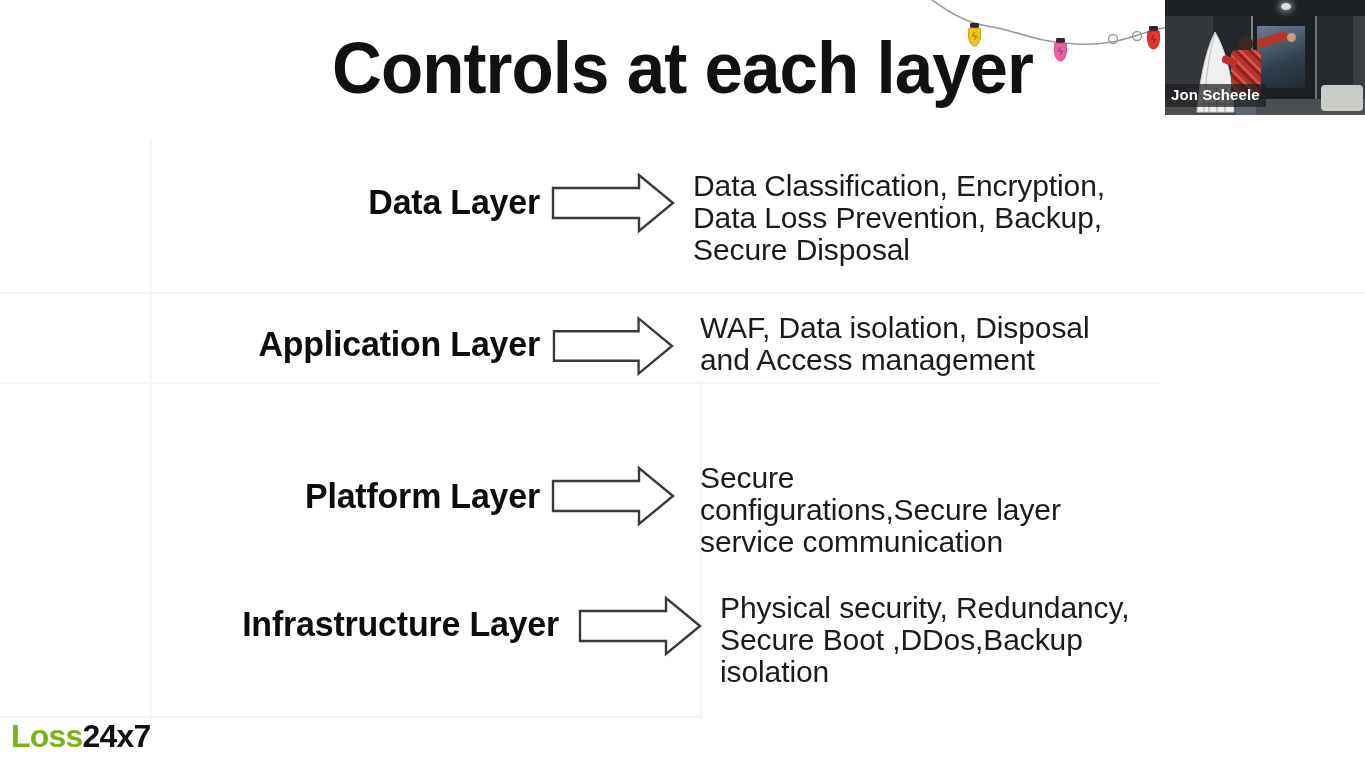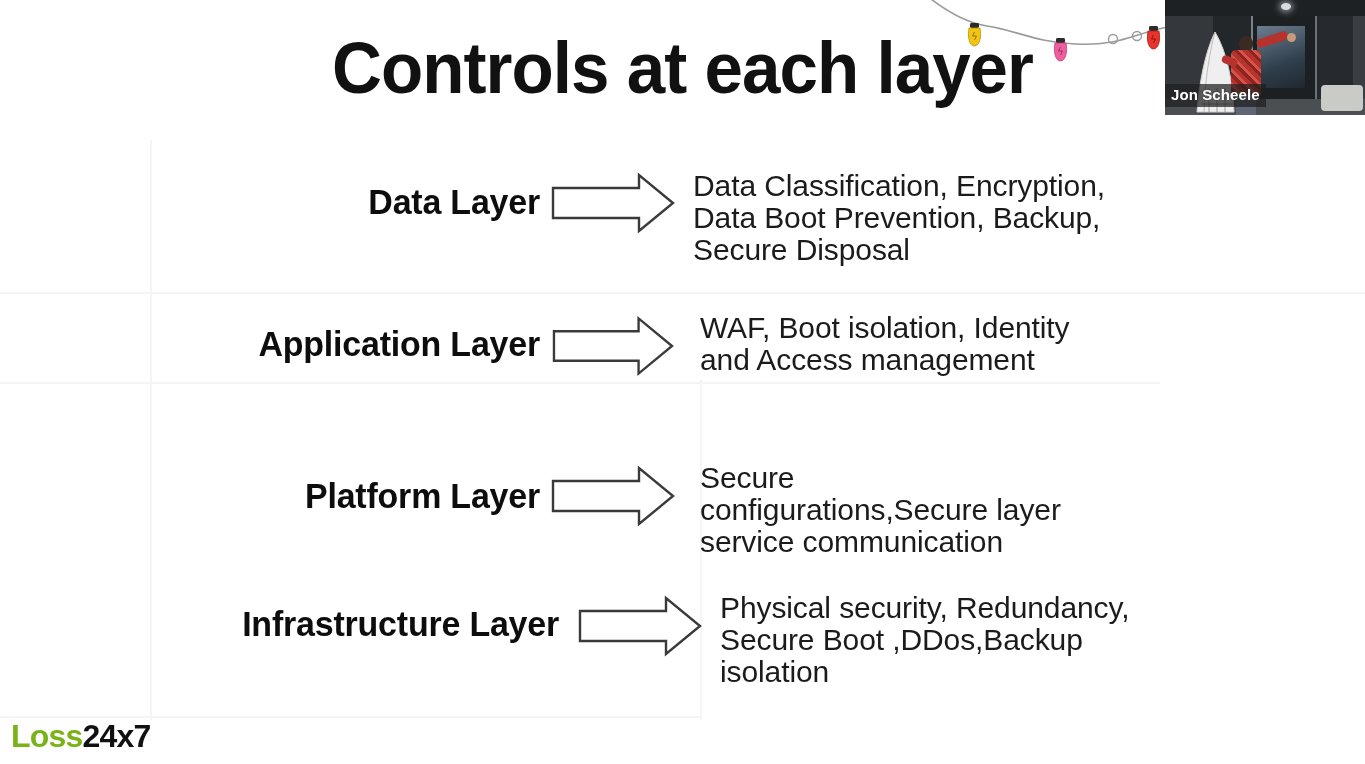--- a/index.html
+++ b/index.html
@@ -266,31 +266,31 @@
 
   <div id="slide-title">Controls at each layer</div>
 
   <div class="layer-row" id="row-0">
     <div class="layer-label">Data Layer</div>
     <div class="arrow-cell">
       <svg class="block-arrow" width="124" height="62" viewBox="0 0 124 62">
         <path d="M2,16 H88 V3 L122,31 L88,59 V46 H2 Z" fill="#ffffff" stroke="#3a3a3a" stroke-width="2.4" stroke-linejoin="miter"></path>
       </svg>
     </div>
-    <div class="layer-desc">Data Classification, Encryption, Data Boot Prevention, Backup, Secure Disposal</div>
+    <div class="layer-desc">Data Classification, Encryption, Data Loss Prevention, Backup, Secure Disposal</div>
   </div>
 
   <div class="layer-row" id="row-1">
     <div class="layer-label">Application Layer</div>
     <div class="arrow-cell">
       <svg class="block-arrow" width="122" height="62" viewBox="0 0 124 62">
         <path d="M2,16 H88 V3 L122,31 L88,59 V46 H2 Z" fill="#ffffff" stroke="#3a3a3a" stroke-width="2.4" stroke-linejoin="miter"></path>
       </svg>
     </div>
-    <div class="layer-desc">WAF, Boot isolation, Identity and Access management</div>
+    <div class="layer-desc">WAF, Data isolation, Disposal and Access management</div>
   </div>
 
   <div class="layer-row" id="row-2">
     <div class="layer-label">Platform Layer</div>
     <div class="arrow-cell">
       <svg class="block-arrow" width="124" height="64" viewBox="0 0 124 62">
         <path d="M2,16 H88 V3 L122,31 L88,59 V46 H2 Z" fill="#ffffff" stroke="#3a3a3a" stroke-width="2.4" stroke-linejoin="miter"></path>
       </svg>
     </div>
     <div class="layer-desc">Secure configurations,Secure layer service communication</div>

